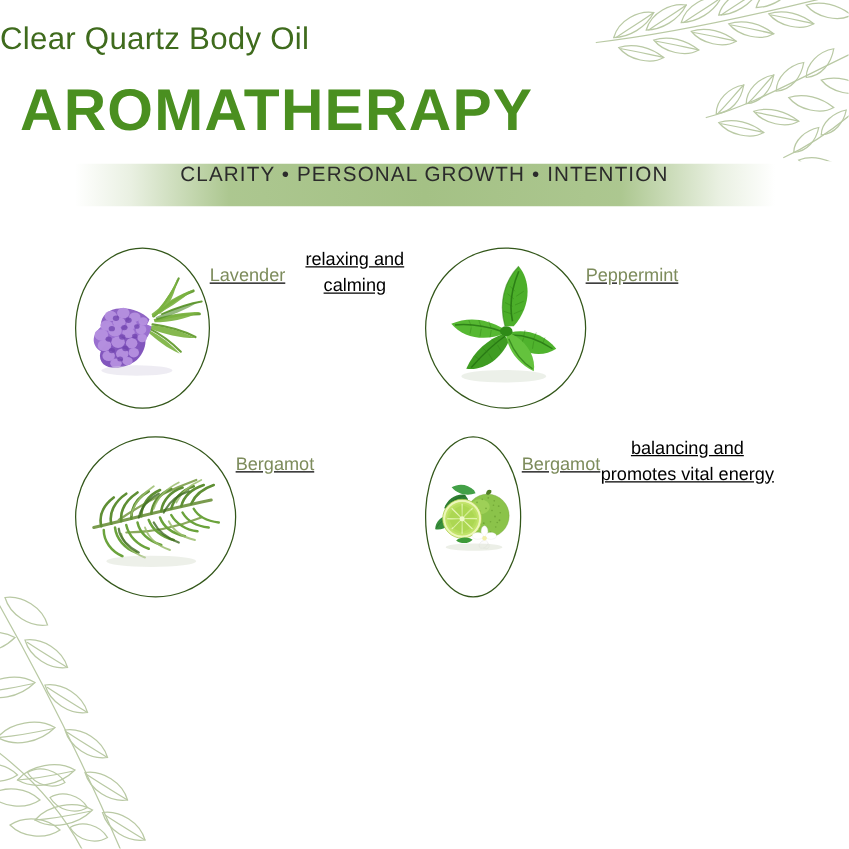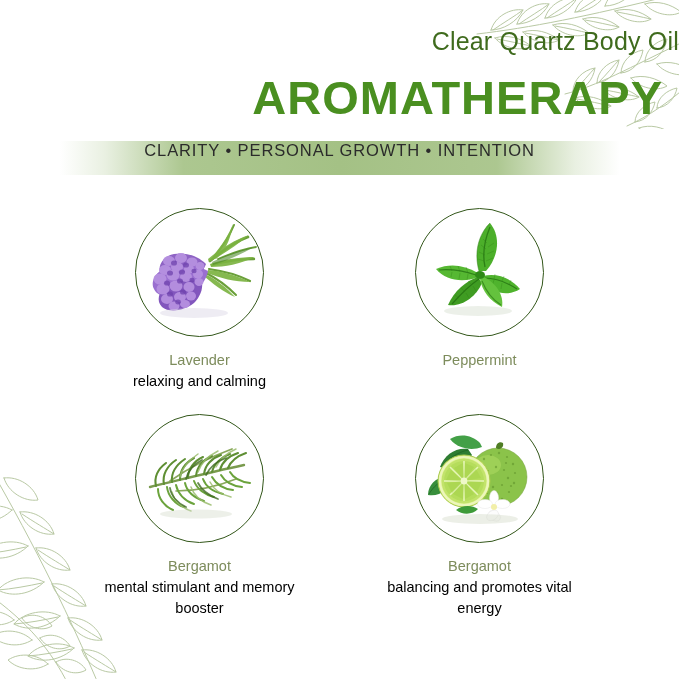--- a/index.html
+++ b/index.html
@@ -41,22 +41,22 @@
     left: -18px;
     bottom: -12px;
     width: 175px;
     height: 265px;
   }
 
   
   .header {
     position: relative;
     z-index: 2;
-    text-align: right;
-    padding-top: 26px;
+    text-align: left;
+    padding-top: 16px;
   }
   .eyebrow {
     font-size: 25px;
     letter-spacing: 0.2px;
     color: #3f6b1d;
     font-weight: 400;
     line-height: 1.2;
     margin: 0 0 6px 0;
   }
   .maintitle {
@@ -109,22 +109,23 @@
     margin: 0 auto;
     padding-top: 33px;
     width: 560px;
     display: grid;
     grid-template-columns: 1fr 1fr;
     grid-template-rows: auto auto;
     row-gap: 22px;
   }
   .item {
     display: flex;
-    flex-direction: column;
-    align-items: center;
+    flex-direction: row;
+    align-items: flex-start;
+    text-decoration: underline;
   }
   .circle {
     width: 127px;
     height: 127px;
     border-radius: 50%;
     border: 1.3px solid #33571a;
     background: #ffffff;
     position: relative;
     overflow: hidden;
     display: flex;
@@ -434,21 +435,20 @@
             <path d="M50 64 C52 56, 58 49, 66 45"></path>
             <path d="M70 60 C74 52, 81 46, 90 43"></path>
             <path d="M34 73 C35 81, 42 88, 50 92"></path>
             <path d="M62 68 C66 76, 74 81, 82 84"></path>
           </g>
 
           <ellipse cx="60" cy="99" rx="36" ry="4.5" fill="#d1d9c8" opacity="0.4"></ellipse>
         </svg>
       </div>
       <div class="item-title">Bergamot</div>
-      <div class="item-desc">mental stimulant and memory booster</div>
     </div>
 
     <div class="item">
       <div class="circle">
         <svg width="127" height="127" viewBox="0 0 127 127">
 
           <path d="M52 34 C40 32, 28 40, 24 52 C36 56, 50 50, 56 40 Z" fill="#2e7d32"></path>
           <path d="M52 35 C42 37, 32 44, 26 51" fill="none" stroke="#1b5e20" stroke-width="1" opacity="0.6"></path>
           <path d="M30 62 C20 62, 12 70, 12 80 C24 82, 34 74, 36 64 Z" fill="#388e3c"></path>
           <path d="M31 63 C24 66, 17 72, 13 79" fill="none" stroke="#1b5e20" stroke-width="1" opacity="0.6"></path>

